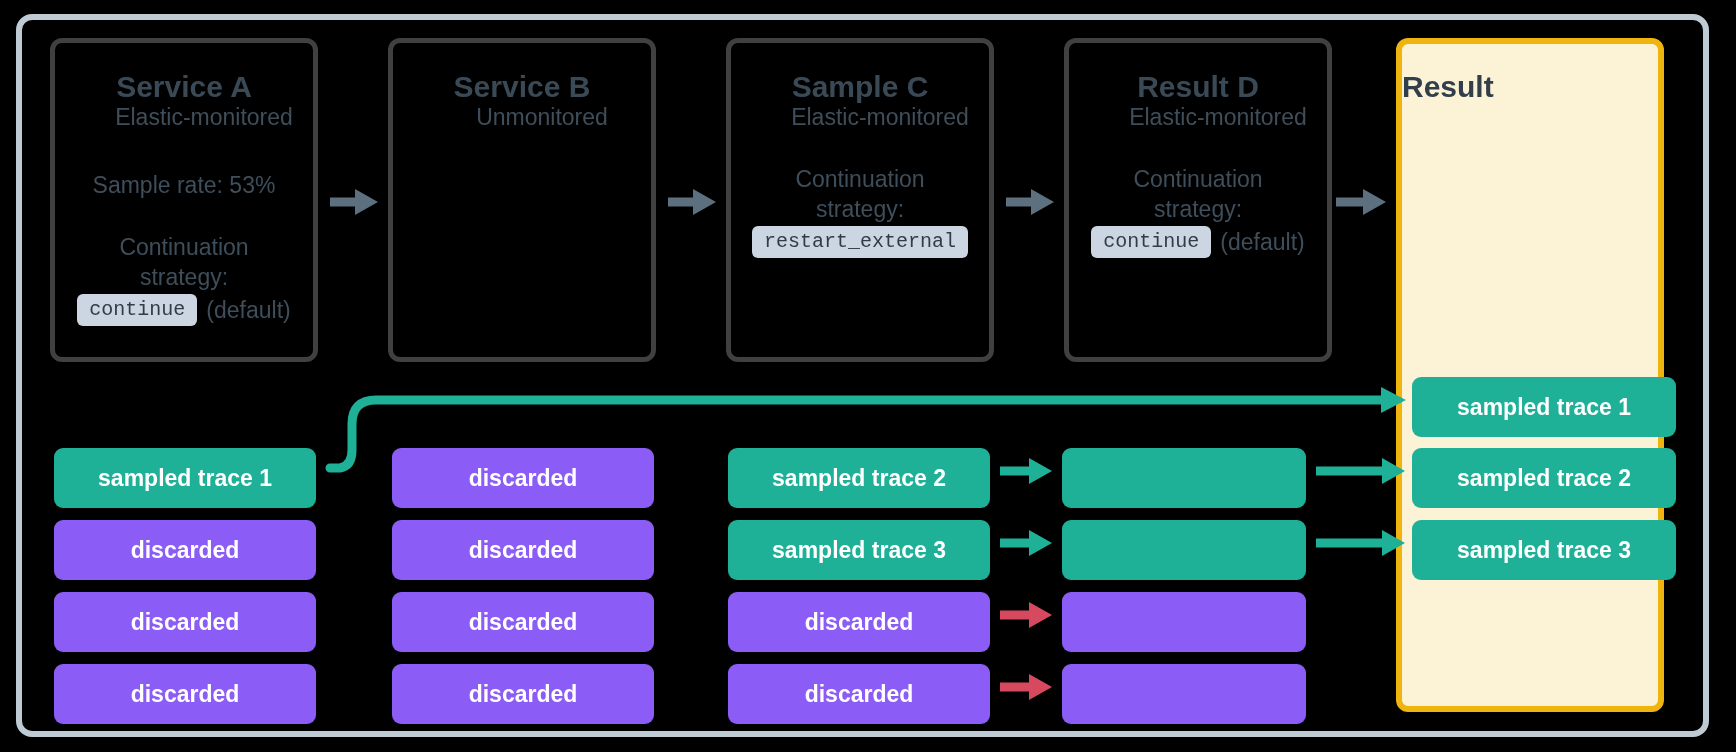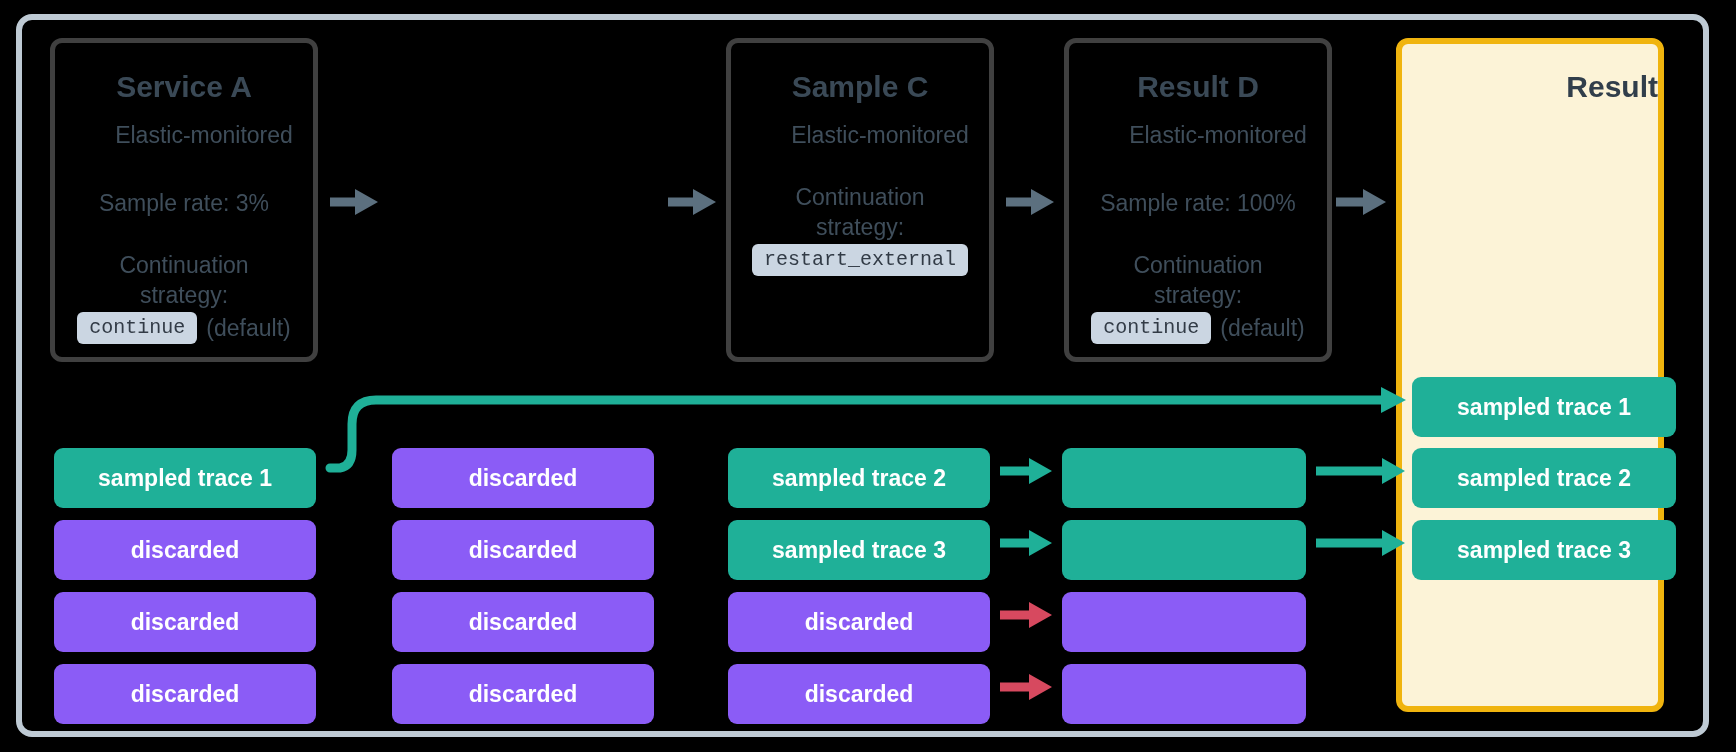--- a/index.html
+++ b/index.html
@@ -11,33 +11,33 @@
     position:absolute;left:16px;top:14px;width:1693px;height:723px;
     border:6px solid #BECAD4;border-radius:16px;box-sizing:border-box;
   }
   
   .service{
     position:absolute;top:38px;width:268px;height:324px;box-sizing:border-box;
     border:5px solid #404040;border-radius:12px;text-align:center;color:#3F4E5B;
   }
   .svc-a{left:50px}.svc-b{left:388px}.svc-c{left:726px}.svc-d{left:1064px}
   .service .title{margin-top:27px;font-size:30px;line-height:34px;font-weight:700;color:#3A4956;}
-  .service .subtitle{margin-top:18px;font-size:23px;line-height:26px;padding-left:40px;}
+  .service .subtitle{font-size:23px;line-height:26px;padding-left:40px;}
   .service .sample{margin-top:42px;font-size:23px;line-height:26px;}
   .service .cont{margin-top:34px;font-size:23px;line-height:30px;width:210px;margin-left:auto;margin-right:auto;}
   .chiprow{margin-top:2px;display:flex;justify-content:center;align-items:center;gap:9px;}
   .chip{
     background:#CBD6E2;color:#323B46;border-radius:6px;padding:2px 12px;
     font-family:"Liberation Mono","DejaVu Sans Mono",monospace;font-size:20px;line-height:28px;
   }
   .chipnote{font-size:23px;color:#3F4E5B;}
   
   .result{
     position:absolute;left:1396px;top:38px;width:268px;height:674px;box-sizing:border-box;
-    background:#FCF3D7;border:6px solid #F0B40E;border-radius:12px;text-align:right;
+    background:#FCF3D7;border:6px solid #F0B40E;border-radius:12px;text-align:left;
   }
   .result .title{margin-top:26px;font-size:30px;line-height:34px;font-weight:700;color:#313E4B;}
   
   .trace{
     position:absolute;height:60px;border-radius:9px;box-sizing:border-box;
     display:flex;align-items:center;justify-content:center;
     font-size:23px;font-weight:700;color:#FFFFFF;
   }
   .sampled{background:#1FB098;}
   .discarded{background:#8b5cf6;}
@@ -51,42 +51,45 @@
 </head>
 <body>
 
 <div class="canvas">
 
   <div class="frame"></div>
 
   <div class="service svc-a">
     <div class="title">Service A</div>
     <div class="subtitle">Elastic-monitored</div>
-    <div class="sample">Sample rate: 3%</div>
+    <div class="sample">Sample rate: 53%</div>
     <div class="cont">Continuation strategy:</div>
     <div class="chiprow">
       <span class="chip">continue</span>
       <span class="chipnote">(default)</span>
     </div>
   </div>
 
+  <div class="service svc-b">
+    <div class="title">Service B</div>
+    <div class="subtitle">Unmonitored</div>
+  </div>
 
   <div class="service svc-c">
     <div class="title">Sample C</div>
     <div class="subtitle">Elastic-monitored</div>
     <div class="cont">Continuation strategy:</div>
     <div class="chiprow">
       <span class="chip">restart_external</span>
     </div>
   </div>
 
   <div class="service svc-d">
     <div class="title">Result D</div>
     <div class="subtitle">Elastic-monitored</div>
-    <div class="sample">Sample rate: 100%</div>
     <div class="cont">Continuation strategy:</div>
     <div class="chiprow">
       <span class="chip">continue</span>
       <span class="chipnote">(default)</span>
     </div>
   </div>
 
   <div class="result">
     <div class="title">Result</div>
   </div>

